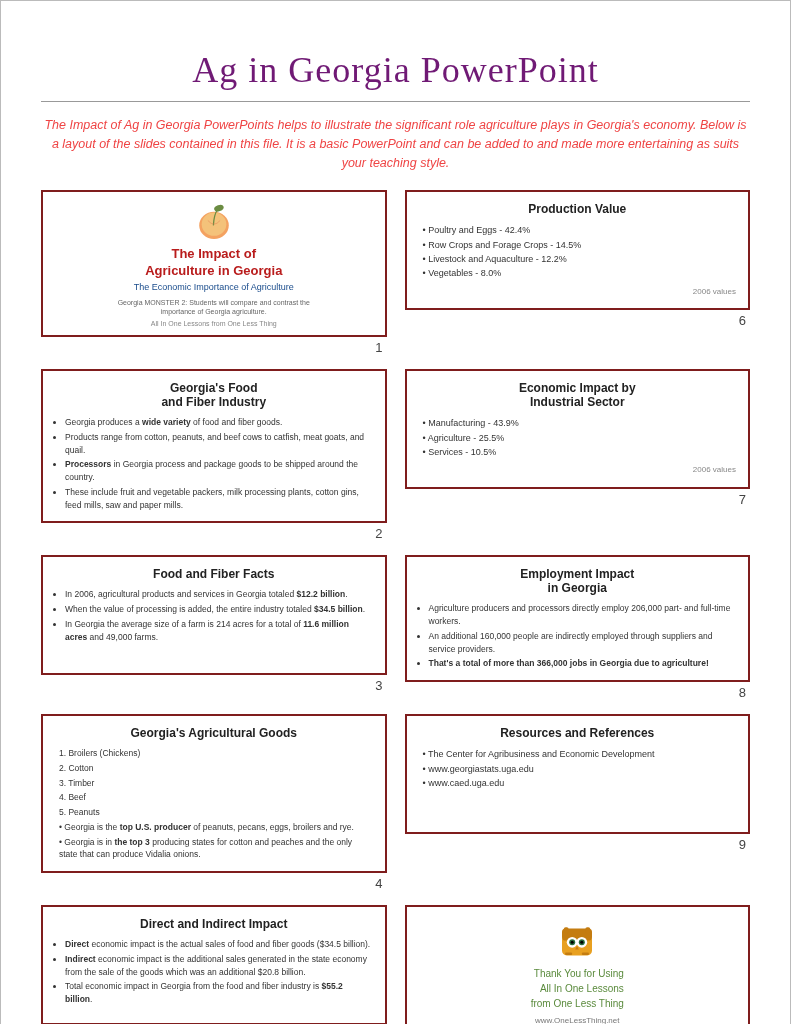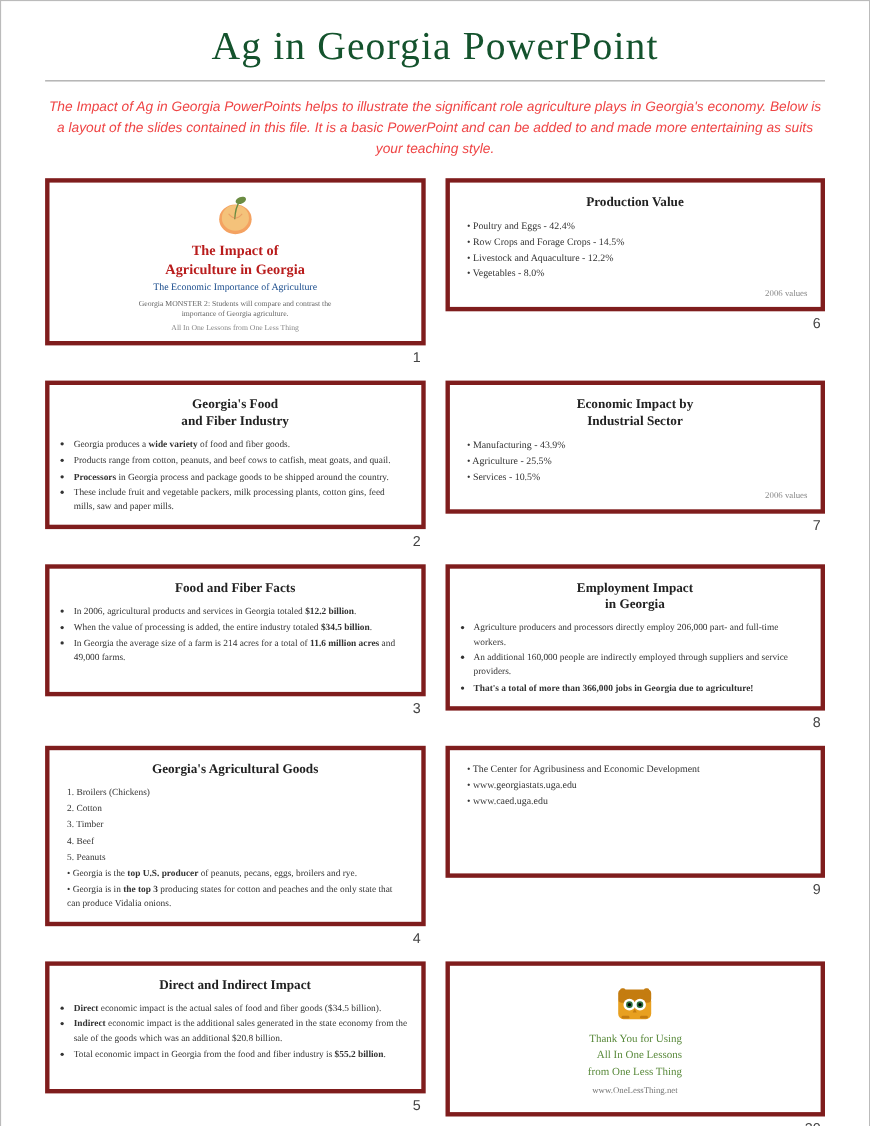--- a/index.html
+++ b/index.html
@@ -22,21 +22,22 @@
       flex: 1;
       padding: 20px 40px 10px 40px;
     }
     .page-title {
       text-align: center;
       font-size: 36px;
       font-weight: 300;
       letter-spacing: 1px;
       margin-bottom: 10px;
       font-family: Georgia, serif;
-      color: #14532d;
+      color: #701a75;
+      margin-top: 28px;
     }
     .intro-text {
       font-style: italic;
       font-size: 12.5px;
       color: #ef4444;
       line-height: 1.5;
       margin-bottom: 18px;
       text-align: center;
     }
     .slides-grid {
@@ -44,26 +45,25 @@
       grid-template-columns: 1fr 1fr;
       gap: 14px 18px;
     }
     .slide-wrapper {
       display: flex;
       flex-direction: column;
       align-items: flex-end;
     }
     .slide-card {
       width: 100%;
-      border: 4px solid #7f1d1d;
+      border: 2px solid #7f1d1d;
       background: #fff;
       padding: 10px 12px 8px 12px;
       min-height: 120px;
       position: relative;
-      font-family: Liberation Serif, serif;
     }
     .slide-number {
       font-size: 13px;
       color: #444;
       margin-top: 3px;
       align-self: flex-end;
       padding-right: 4px;
     }
     
     .slide1-inner {
@@ -273,20 +273,21 @@
             <li>5. Peanuts</li>
             <li>• Georgia is the <strong>top U.S. producer</strong> of peanuts, pecans, eggs, broilers and rye.</li>
             <li>• Georgia is in <strong>the top 3</strong> producing states for cotton and peaches and the only state that can produce Vidalia onions.</li>
           </ul>
         </div>
         <div class="slide-number">4</div>
       </div>
 
       <div class="slide-wrapper">
         <div class="slide-card">
+          <div class="slide-heading">Resources and References</div>
           <ul class="slide6-bullets">
             <li>The Center for Agribusiness and Economic Development</li>
             <li>www.georgiastats.uga.edu</li>
             <li>www.caed.uga.edu</li>
           </ul>
         </div>
         <div class="slide-number">9</div>
       </div>
 
       <div class="slide-wrapper">

